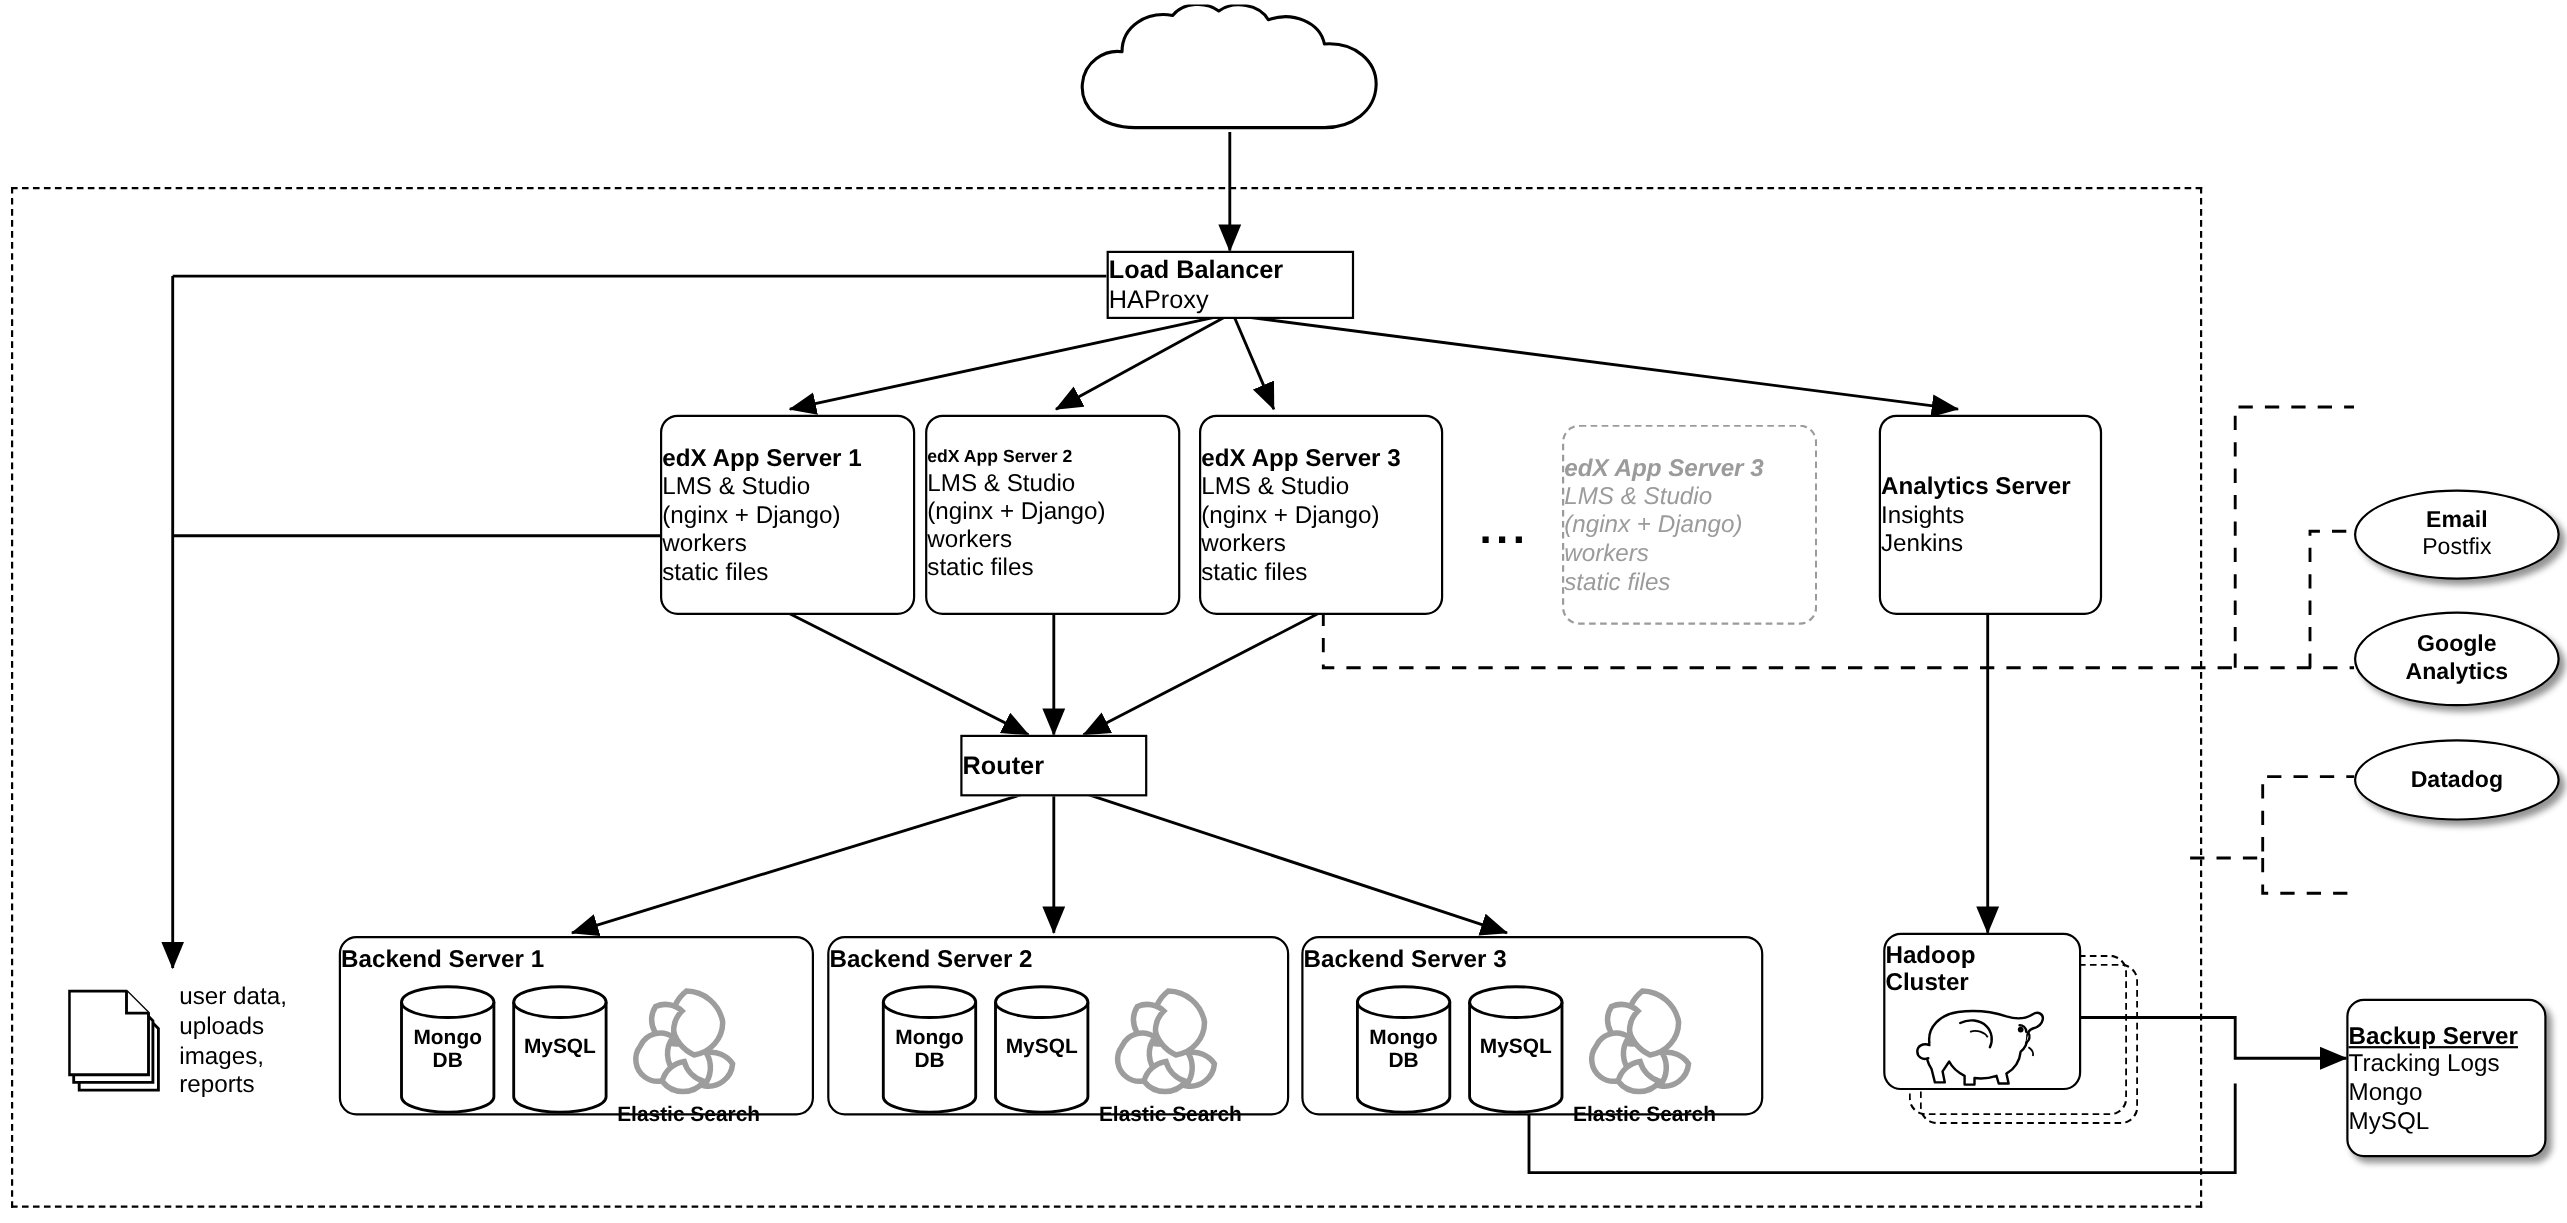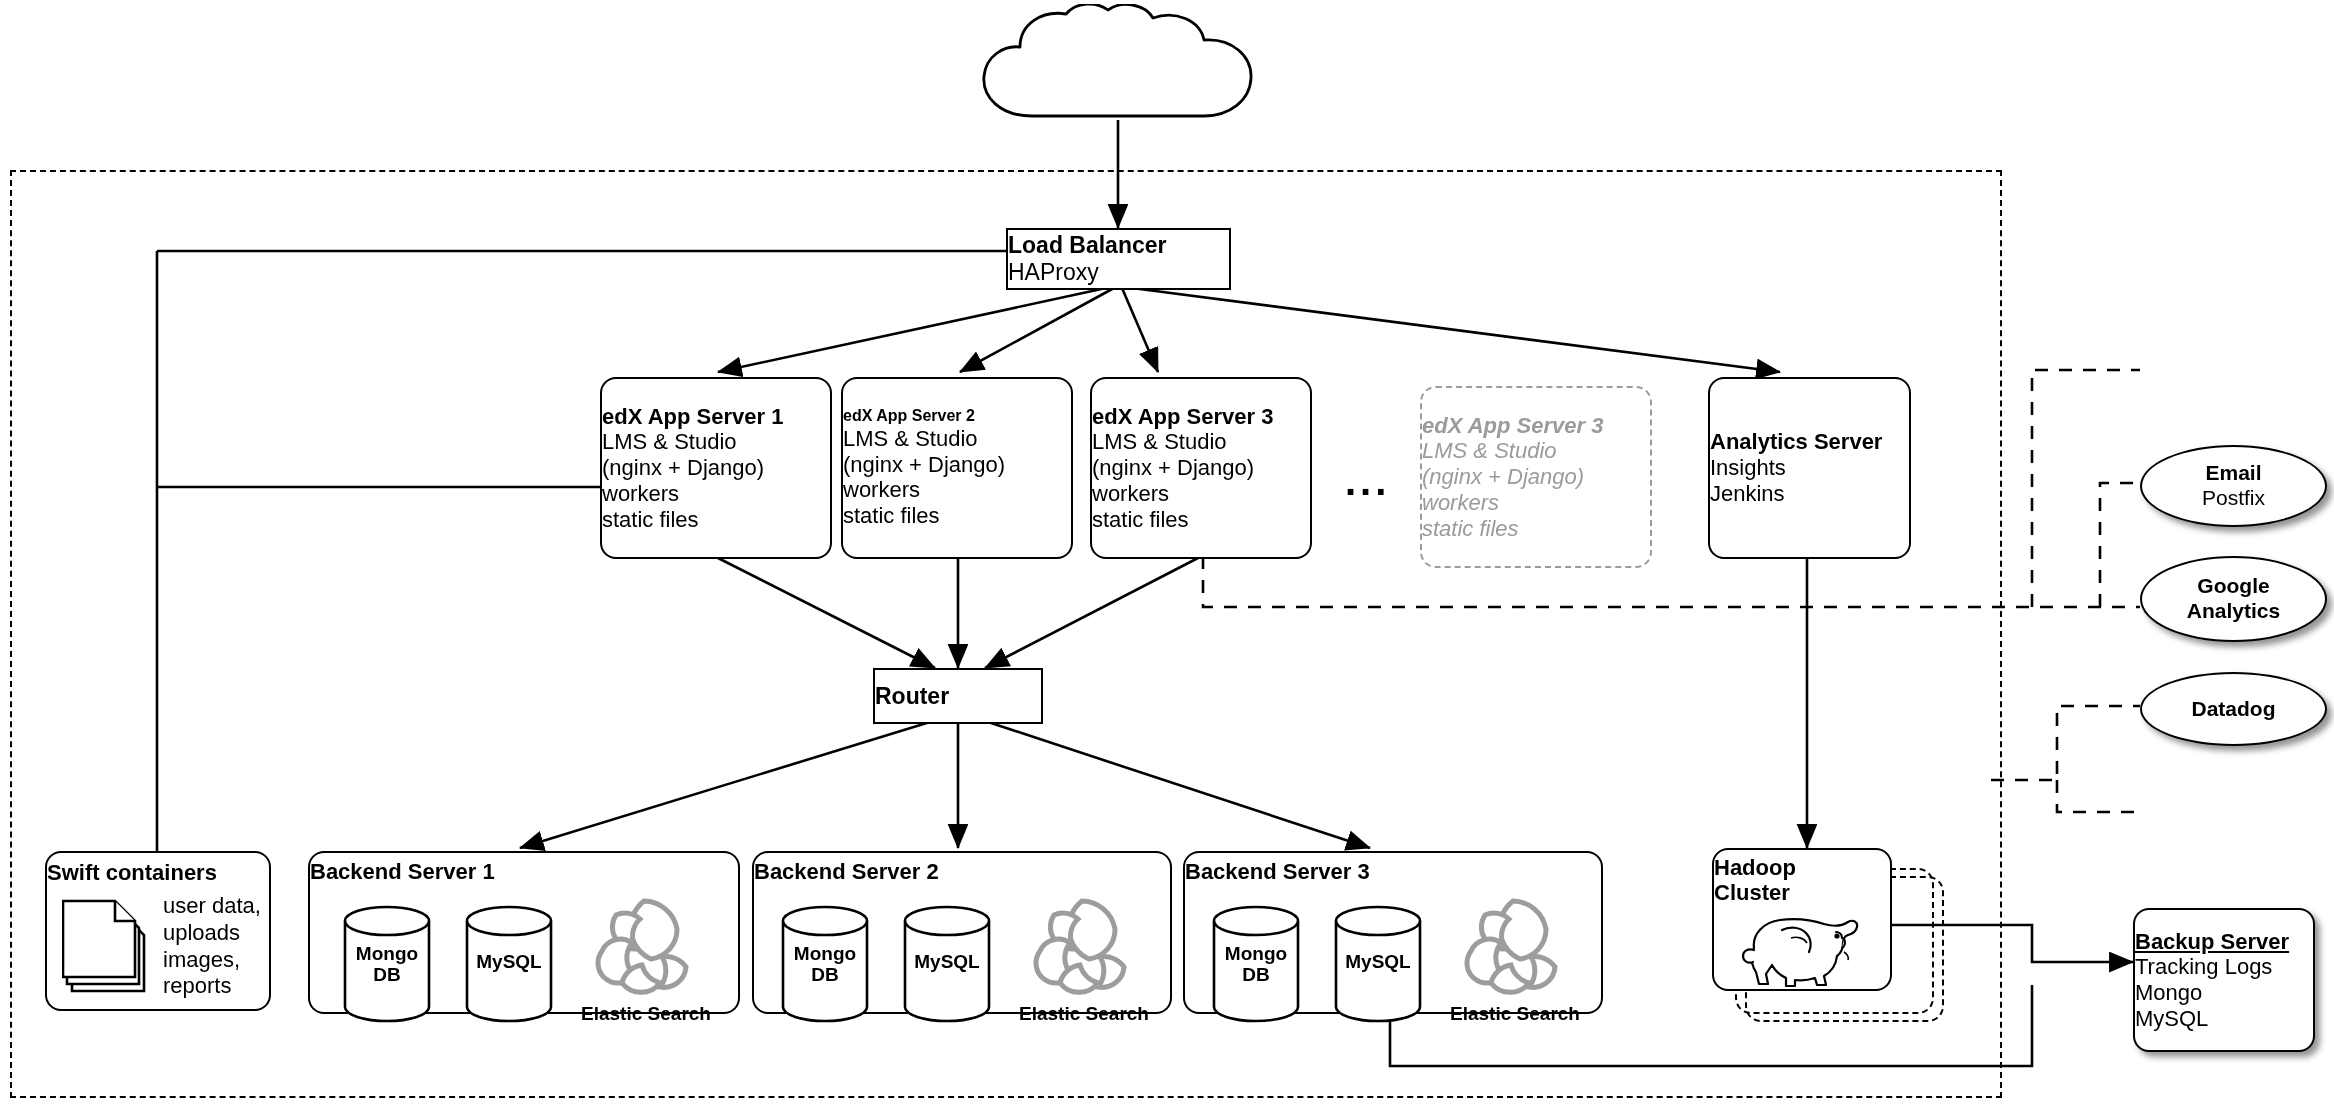--- a/index.html
+++ b/index.html
@@ -35,21 +35,21 @@
        text-align:center;line-height:1.18;
        box-shadow:5px 5px 6px rgba(0,0,0,.42);}
 
   .shadowbox{box-shadow:5px 5px 6px rgba(0,0,0,.42);}
 
   
   .docs{position:absolute;}
   .swift-txt{position:absolute;font-size:22px;line-height:1.22;text-align:left;}
 
   
-  .dbrow{position:absolute;left:0;right:12px;display:flex;justify-content:center;align-items:flex-end;gap:32px;}
+  .dbrow{position:absolute;left:0;right:12px;display:flex;justify-content:center;align-items:flex-start;gap:12px;}
   .cyl{position:relative;width:90px;height:118px;}
   .cyl .cname{position:absolute;left:0;right:0;top:38px;text-align:center;font-weight:bold;font-size:19px;line-height:1.12;}
   .es{position:relative;width:120px;height:128px;}
   .es .esname{position:absolute;left:-14px;right:-14px;bottom:-2px;text-align:center;font-weight:bold;font-size:19px;}
 
   .hadoop-ghost{position:absolute;border:2.5px dashed #000;border-radius:16px;}
   .elephant{position:absolute;}
 </style>
 </head>
 <body>
@@ -154,23 +154,20 @@
   <div class="node rrect" style="left:1708px;top:377px;width:203px;height:182px;">
     <div class="ttl" style="font-size:22px;">Analytics Server</div>
     <div class="sub" style="font-size:22px;">Insights</div>
     <div class="sub" style="font-size:22px;">Jenkins</div>
   </div>
 
   <div class="node sq" style="left:873px;top:668px;width:170px;height:56px;">
     <div class="ttl" style="font-size:23px;">Router</div>
   </div>
 
-  <div class="node rrect" style="left:45px;top:851px;width:226px;height:160px;justify-content:flex-start;">
-    <div class="ttl" style="font-size:22px;margin-top:7px;">Swift containers</div>
-  </div>
   <svg class="docs" style="left:62px;top:893px;width:96px;height:104px;" viewBox="0 0 96 104">
     <path d="M10 22 L62 22 L82 42 L82 98 L10 98 Z" fill="#fff" stroke="#000" stroke-width="2.6"></path>
     <path d="M5 15 L57 15 L77 35 L77 91 L5 91 Z" fill="#fff" stroke="#000" stroke-width="2.6"></path>
     <path d="M1 8 L53 8 L73 28 L73 84 L1 84 Z" fill="#fff" stroke="#000" stroke-width="2.6"></path>
     <path d="M53 8 L53 28 L73 28" fill="#fff" stroke="#000" stroke-width="2.6"></path>
   </svg>
   <div class="swift-txt" style="left:163px;top:893px;width:110px;">
     <div>user data,</div>
     <div>uploads</div>
     <div>images,</div>

